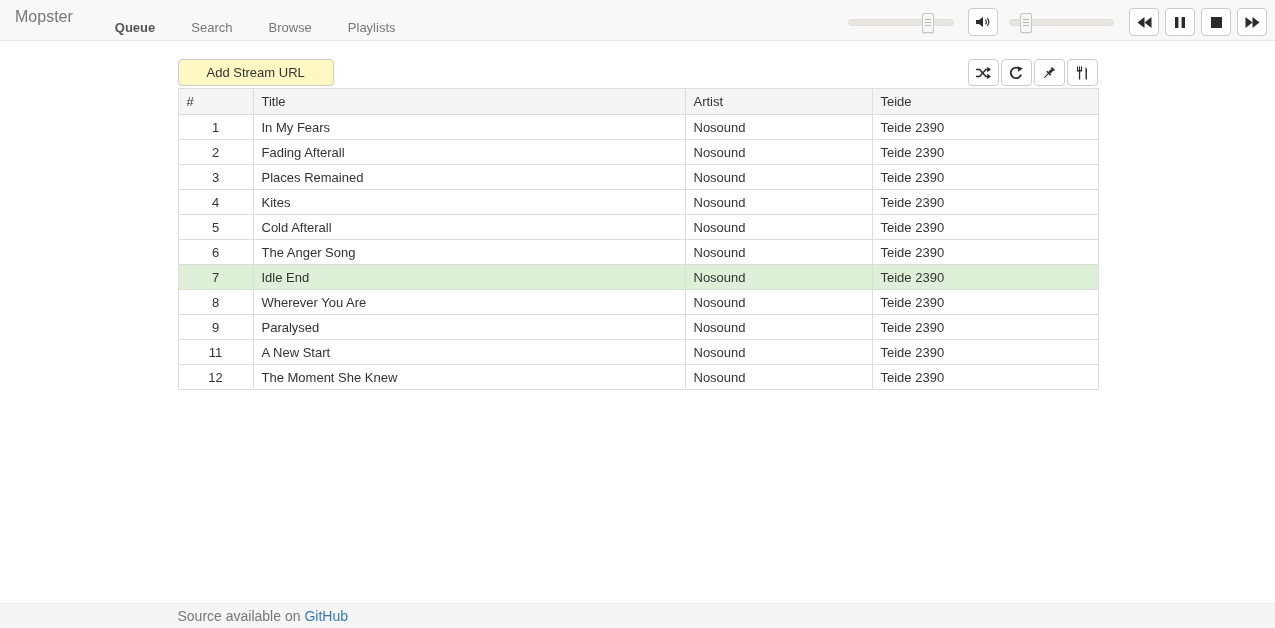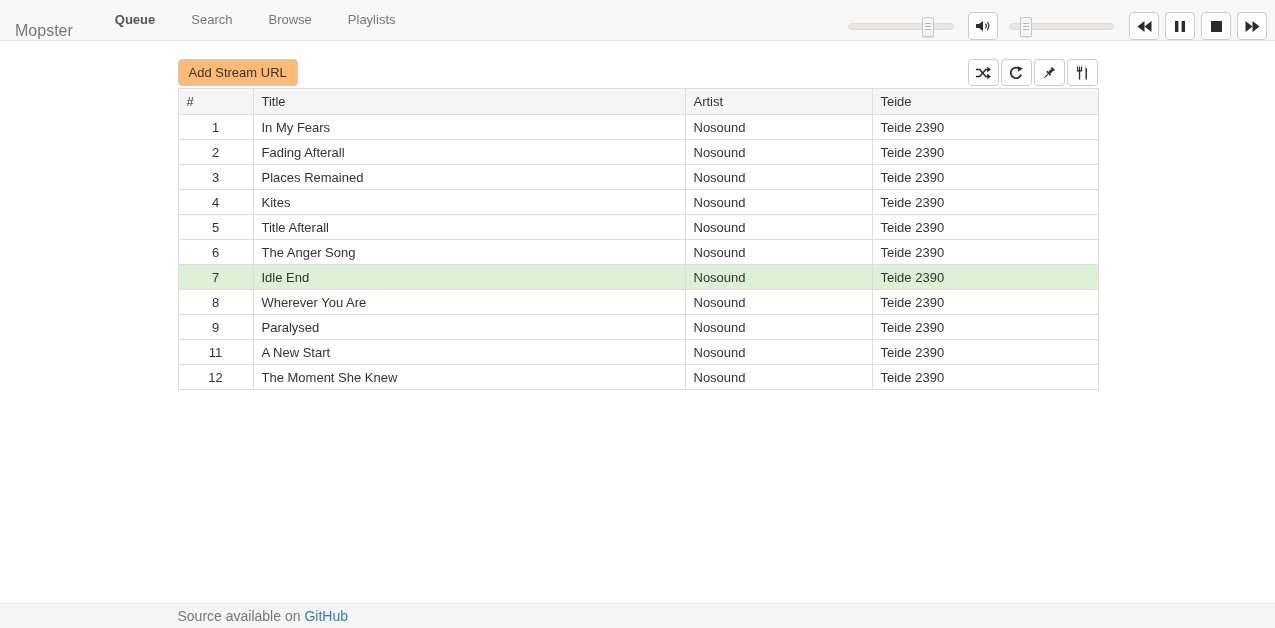--- a/index.html
+++ b/index.html
@@ -4,24 +4,24 @@
 <style>
   * { box-sizing: border-box; margin: 0; padding: 0; }
   html, body {
     width: 1275px; height: 628px;
     font-family: "Liberation Sans", sans-serif;
     background: #fff; color: #333;
     position: relative; overflow: hidden;
   }
   
   .navbar {
-    display: flex; align-items: flex-end;
+    display: flex; align-items: flex-start;
     height: 41px; background: #f8f8f8;
     border-bottom: 1px solid #e7e7e7;
-    padding: 0 8px 0 15px;
+    padding: 8px 8px 0 15px;
   }
   .brand { font-size: 16px; color: #777; margin-right: 28px; cursor: default; }
   .nav-links { display: flex; gap: 8px; }
   .nav-link { font-size: 13px; color: #777; padding: 0 14px; cursor: pointer; line-height: 40px; }
   .nav-link.active { color: #555; font-weight: bold; }
   .nav-controls { margin-left: auto; display: flex; align-items: center; }
   .slider { position: relative; height: 7px; border-radius: 4px; background: #e9e5e0; border: 1px solid #e2ddd7; }
   .slider.volume { width: 106px; }
   .slider.seek { width: 105px; }
   .slider-handle {
@@ -39,23 +39,23 @@
     display: inline-flex; align-items: center; justify-content: center;
     cursor: pointer; padding: 0;
   }
   .gap14 { width: 14px; } .gap11 { width: 11px; } .gap15 { width: 15px; }
   .playback { display: flex; gap: 6px; }
   
   .container { width: 920px; margin: 0 auto; }
   .toolbar { display: flex; align-items: center; margin-top: 18px; margin-bottom: 1px; }
   .btn-default {
     font-family: "Liberation Sans", sans-serif;
-    font-size: 13px; color: #333; background: #fdba74;
+    font-size: 13px; color: #333; background: #fef9c3;
     border: 1px solid #ccc; border-radius: 4px;
-    padding: 5px 10px; cursor: pointer;
+    padding: 5px 28px; cursor: pointer;
   }
   .icon-group { margin-left: auto; display: flex; gap: 2px; }
   .icon-btn { width: 31px; height: 27px; }
   
   table.queue {
     width: 920px; border-collapse: collapse; table-layout: fixed;
     font-size: 13px; margin-top: 2px;
   }
   table.queue th, table.queue td {
     border: 1px solid #ddd; padding: 4px 8px;
@@ -233,21 +233,21 @@
           <td>Teide 2390</td>
         </tr>
         <tr>
           <td class="col-num">4</td>
           <td>Kites</td>
           <td>Nosound</td>
           <td>Teide 2390</td>
         </tr>
         <tr>
           <td class="col-num">5</td>
-          <td>Title Afterall</td>
+          <td>Cold Afterall</td>
           <td>Nosound</td>
           <td>Teide 2390</td>
         </tr>
         <tr>
           <td class="col-num">6</td>
           <td>The Anger Song</td>
           <td>Nosound</td>
           <td>Teide 2390</td>
         </tr>
         <tr class="selected">

